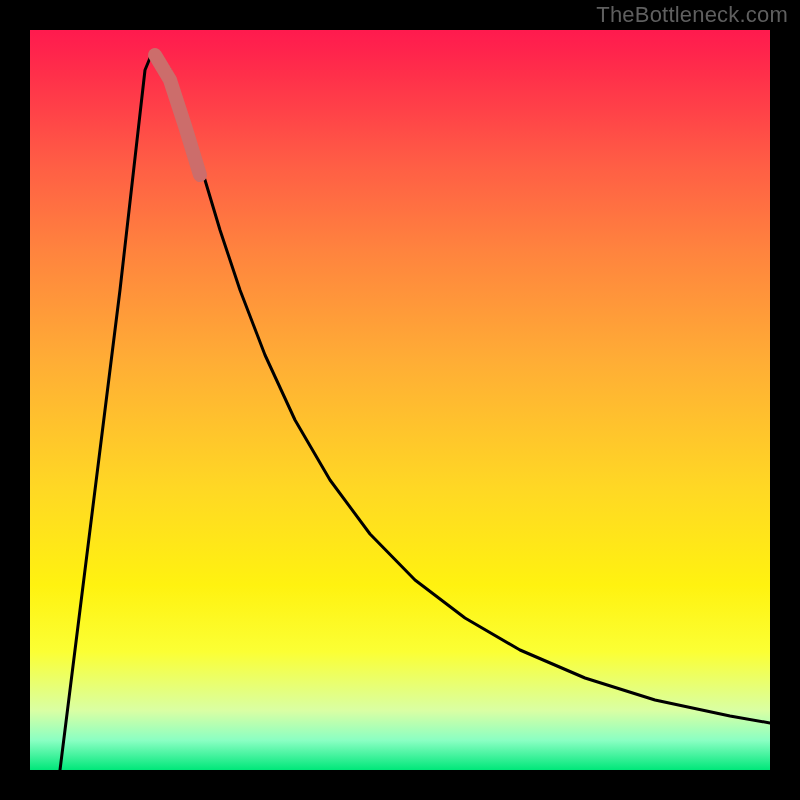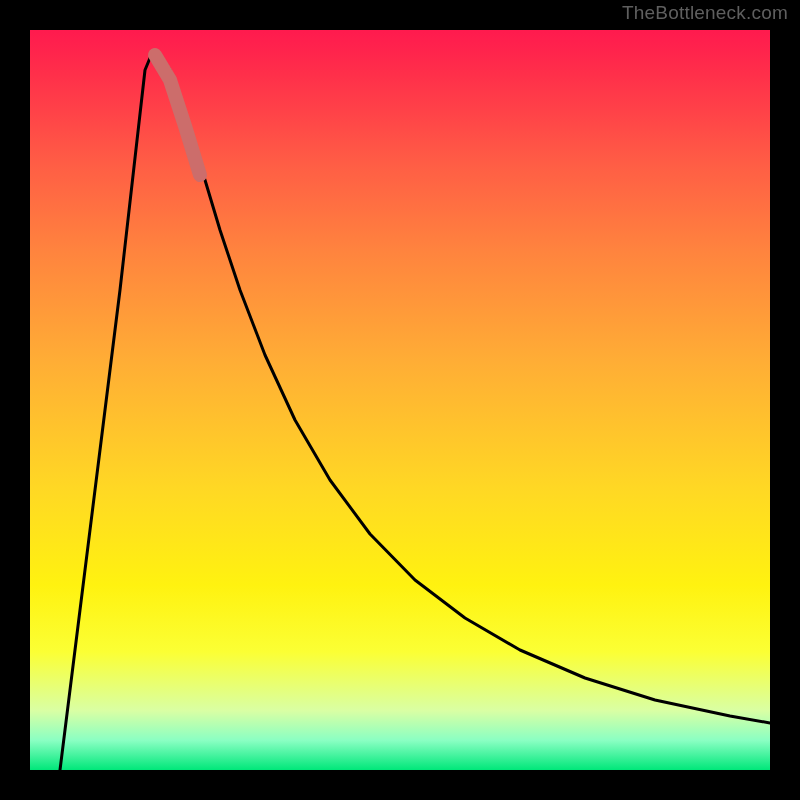--- a/index.html
+++ b/index.html
@@ -15,21 +15,21 @@
     position: relative;
     width: 800px;
     height: 800px;
     background: #000;
   }
   .watermark {
     position: absolute;
     top: 2px;
     right: 12px;
     color: #5f5f5f;
-    font-size: 19px;
+    font-size: 22px;
     font-weight: 500;
     letter-spacing: 0.2px;
     user-select: none;
   }
   .plot-area {
     position: absolute;
     left: 30px;
     top: 30px;
     width: 740px;
     height: 740px;

